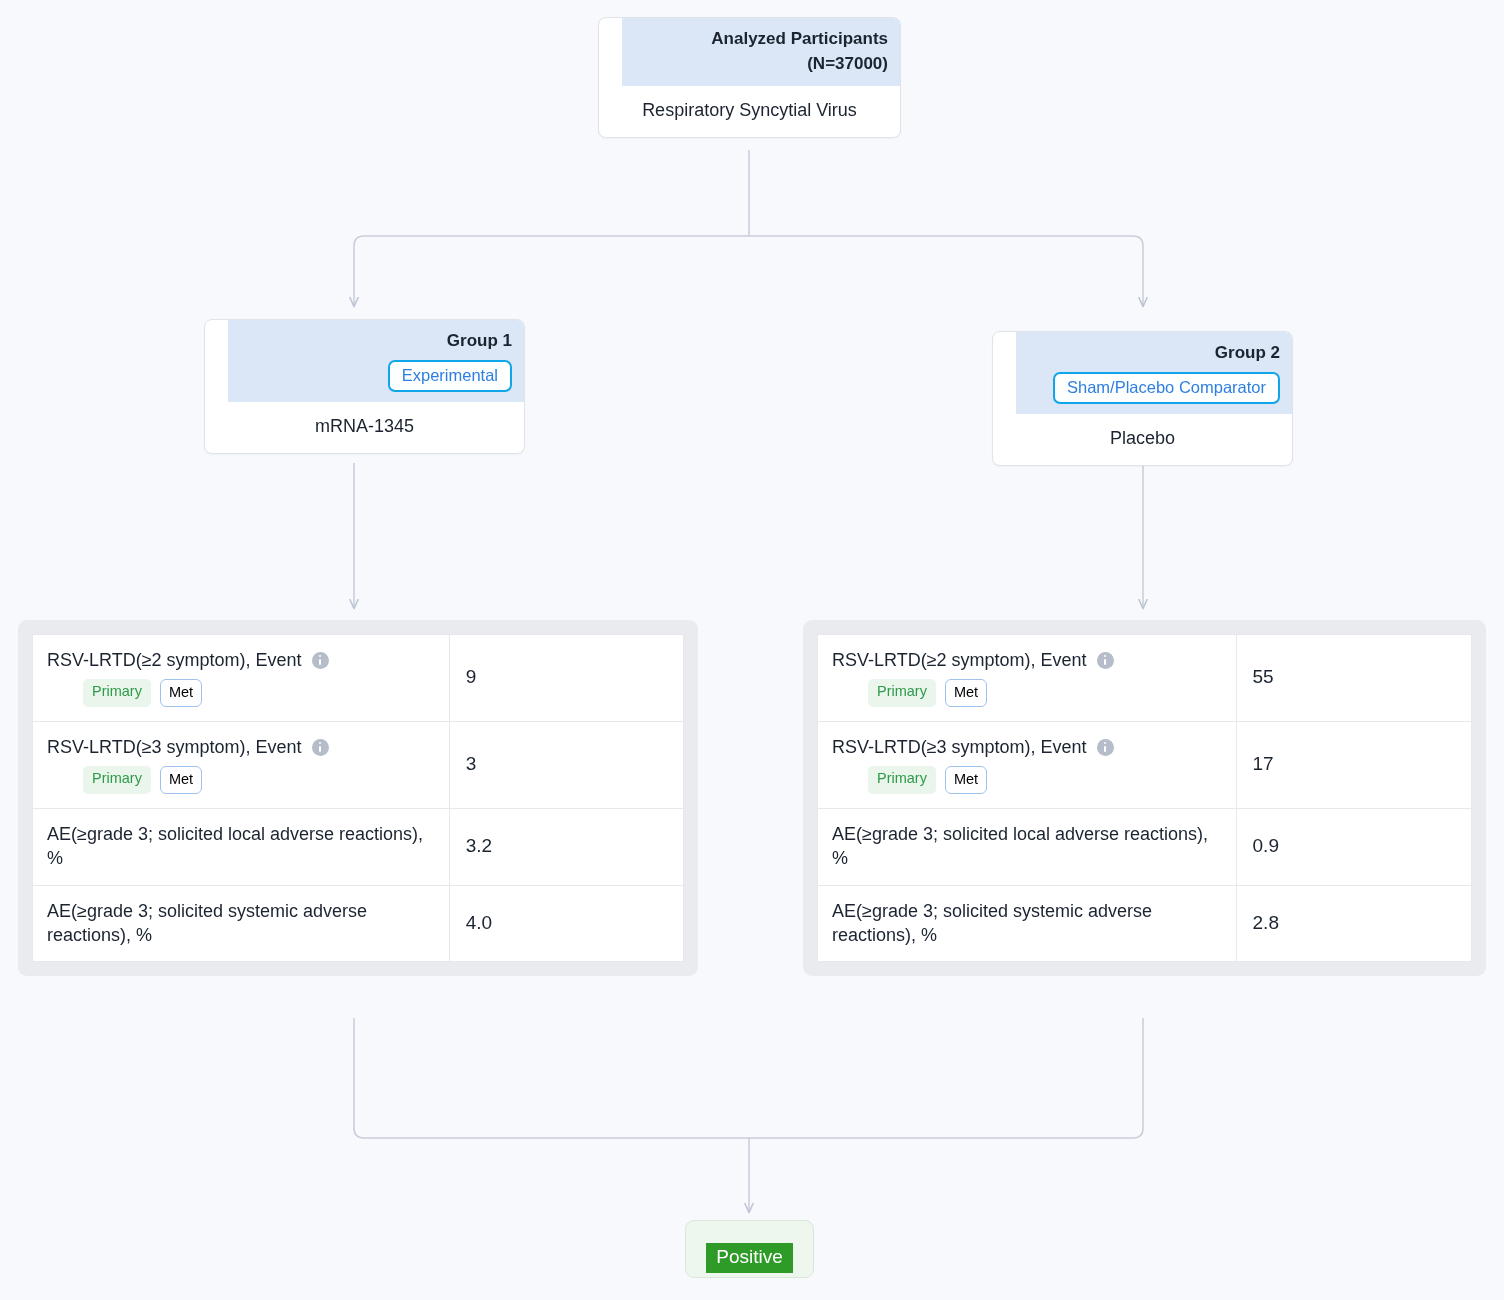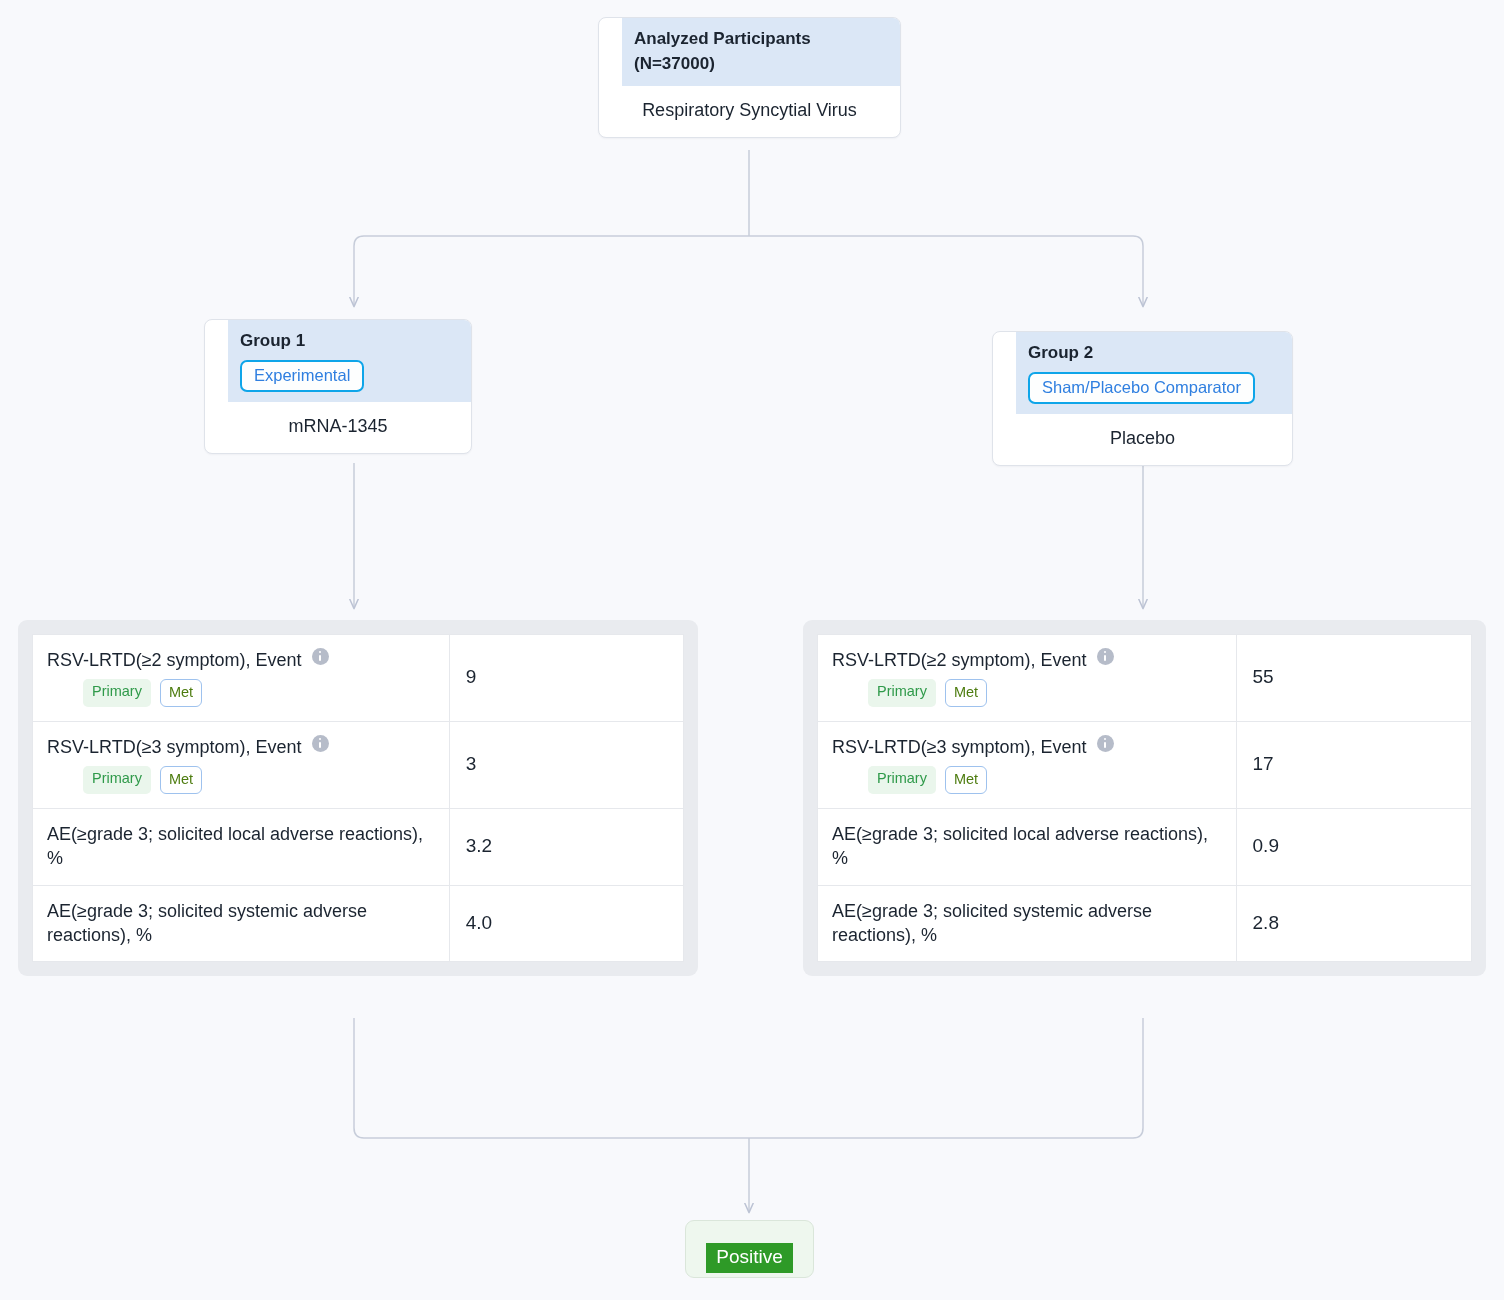--- a/index.html
+++ b/index.html
@@ -28,21 +28,21 @@
     position: absolute;
     background: #ffffff;
     border: 1px solid #dfe3ea;
     border-radius: 8px;
     box-shadow: 0 1px 2px rgba(16,24,40,.04);
     overflow: hidden;
   }
   .node-head {
     background: #dbe7f6;
     padding: 9px 12px 10px;
-    text-align: left;
+    text-align: right;
     margin-left: 23px;
   }
   .node-head-title {
     font-size: 17px;
     font-weight: bold;
     color: #1b2430;
     line-height: 1.45;
   }
   .chip {
     display: inline-block;
@@ -85,20 +85,21 @@
   .otable td.val {
     padding: 13px 0 14px 16px;
     font-size: 19px;
     color: #1b2430;
   }
   .o-name {
     font-size: 18px;
     color: #1b2430;
     line-height: 1.35;
     display: flex;
+    align-items: center;
     gap: 10px;
     flex-wrap: wrap;
   }
   .o-name-text { display: inline; }
   .info-icon {
     flex: 0 0 auto;
     width: 17px;
     height: 17px;
     border-radius: 50%;
     background: #b6bcc9;
@@ -125,21 +126,21 @@
   .badge-primary {
     background: #eaf6ec;
     color: #2f9a4a;
     font-size: 14.5px;
     padding: 4px 9px 5px;
     border-radius: 5px;
     line-height: 1.15;
   }
   .badge-met {
     background: #ffffff;
-    color: #4d7c0f;
+    color: #000000;
     font-size: 14.5px;
     padding: 4px 8px 5px;
     border: 1px solid #9ec2ee;
     border-radius: 6px;
     line-height: 1.15;
   }
 
   
   .conclusion {
     position: absolute;
@@ -189,21 +190,21 @@
   </svg>
 
   <div class="node" style="left:598px; top:17px; width:303px;">
     <div class="node-head">
       <div class="node-head-title">Analyzed Participants</div>
       <div class="node-head-title">(N=37000)</div>
     </div>
     <div class="node-body">Respiratory Syncytial Virus</div>
   </div>
 
-  <div class="node" style="left:204px; top:319px; width:268px;">
+  <div class="node" style="left:204px; top:319px; width:321px;">
     <div class="node-head">
       <div class="node-head-title">Group 1</div>
       <span class="chip">Experimental</span>
     </div>
     <div class="node-body">mRNA-1345</div>
   </div>
 
   <div class="node" style="left:992px; top:331px; width:301px;">
     <div class="node-head">
       <div class="node-head-title">Group 2</div>

